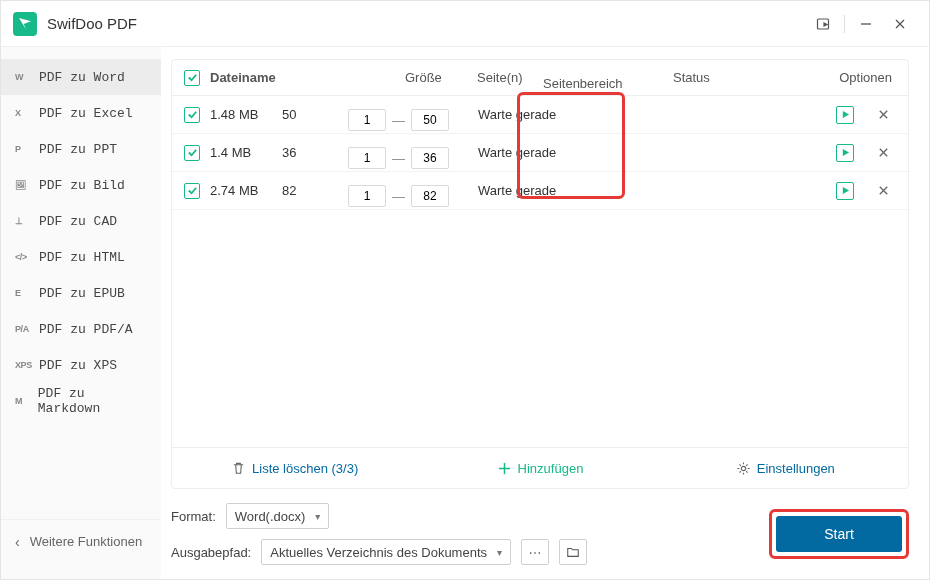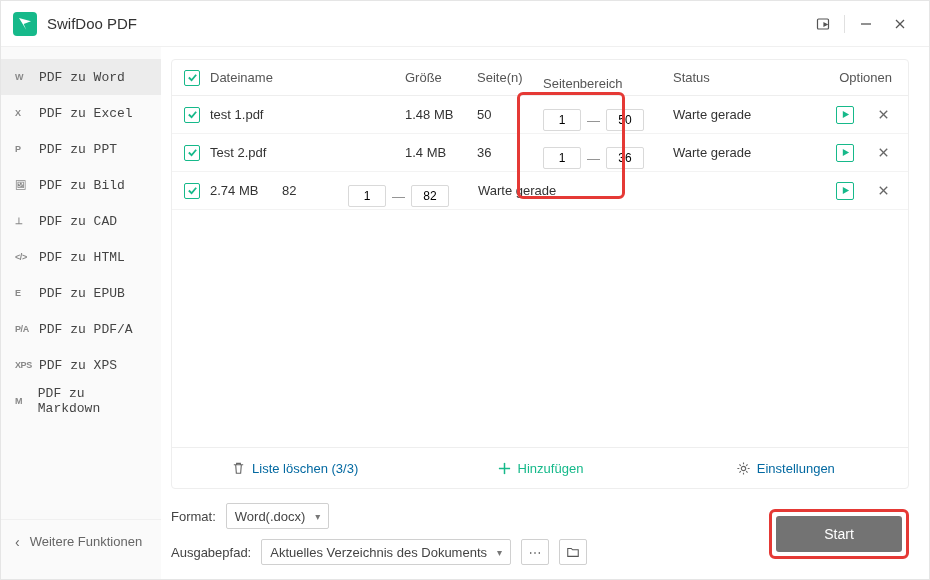--- a/index.html
+++ b/index.html
@@ -19,21 +19,21 @@
 .side-item .icn { width: 18px; font-size: 9px; color: #888; font-weight: 600; letter-spacing: -0.4px; }
 .side-item .lbl { margin-left: 6px; font-family: Liberation Mono, monospace; }
 .side-footer { display: flex; align-items: center; height: 44px; padding: 0 14px; color: #666; cursor: pointer; margin-top: auto; border-top: 1px solid #f0f0f0; margin-bottom: 4px; }
 .side-footer .chev { font-size: 14px; color: #666; margin-right: 10px; }
 .main { flex: 1; display: flex; flex-direction: column; padding: 12px 20px 14px 10px; min-width: 0; }
 .table-wrap { border: 1px solid #eee; border-radius: 4px; flex: 1; display: flex; flex-direction: column; overflow: hidden; }
 .thead, .trow { display: flex; align-items: center; height: 36px; padding: 0 12px; }
 .thead { border-bottom: 1px solid #eee; color: #555; }
 .trow { border-bottom: 1px solid #f3f3f3; height: 38px; }
 .c-check { width: 26px; }
-.c-name { width: 195px; }
+.c-name { width: 195px; font-weight: bold; }
 .c-size { width: 72px; }
 .c-pages { width: 66px; }
 .c-range { width: 130px; display: flex; align-items: center; gap: 6px; margin-top: 11px; }
 .c-status { width: 140px; }
 .c-opt { flex: 1; display: flex; justify-content: flex-end; gap: 20px; padding-right: 4px; }
 .chk { width: 16px; height: 16px; border: 1.5px solid #16b98a; border-radius: 2px; display: flex; align-items: center; justify-content: center; cursor: pointer; }
 .chk svg { width: 11px; height: 11px; }
 .range-in { width: 38px; height: 22px; border: 1px solid #d9d9d9; border-radius: 2px; text-align: center; font-size: 12px; }
 .range-dash { color: #888; }
 .range-highlight { padding: 0; }
@@ -50,21 +50,21 @@
 .tbtn.add .plus { width: 15px; height: 15px; color: #16b98a; }
 .tbtn .icn16 { width: 15px; height: 15px; color: #666; }
 .bottombar { display: flex; align-items: center; margin-top: 14px; gap: 10px; }
 .formrow { display: flex; flex-direction: column; gap: 10px; }
 .formline { display: flex; align-items: center; gap: 10px; }
 .flabel { color: #444; width: auto; }
 .select { height: 26px; border: 1px solid #d0d0d0; border-radius: 2px; display: flex; align-items: center; padding: 0 8px; gap: 10px; color: #444; cursor: pointer; background: #fff; }
 .select .caret { font-size: 10px; color: #777; }
 .iconbtn { width: 28px; height: 26px; border: 1px solid #d0d0d0; border-radius: 2px; display: flex; align-items: center; justify-content: center; cursor: pointer; color: #555; }
 .startwrap { margin-left: auto; border: 3px solid #e53935; border-radius: 6px; padding: 4px; }
-.startbtn { width: 126px; height: 36px; background: #737373; color: #fff; border: none; border-radius: 3px; font-size: 14px; cursor: pointer; display: flex; align-items: center; justify-content: center; }
+.startbtn { width: 126px; height: 36px; background: #0369a1; color: #fff; border: none; border-radius: 3px; font-size: 14px; cursor: pointer; display: flex; align-items: center; justify-content: center; }
 </style>
 </head>
 <body>
 
 <div class="app">
   <div class="titlebar">
     <div class="logo">
       <svg viewBox="0 0 24 24" fill="#fff">
           <path d="M3 3 L21 8 L10 12 L14 21 L3 3 Z"></path>
         </svg>
@@ -161,21 +161,20 @@
         </div>
 
         <div class="trow">
           <div class="c-check">
               <div class="chk">
                 <svg viewBox="0 0 12 12" fill="none" stroke="#16b98a" stroke-width="2">
                   <polyline points="2,6 5,9 10,3"></polyline>
                 </svg>
               </div>
             </div>
-          <div class="c-name">test 1.pdf</div>
           <div class="c-size">1.48 MB</div>
           <div class="c-pages">50</div>
           <div class="c-range range-highlight">
               <input class="range-in" value="1" style="">
               <span class="range-dash">—</span>
               <input class="range-in" value="50" style="">
             </div>
           <div class="c-status">Warte gerade</div>
           <div class="c-opt">
             <div class="act-btn play">
@@ -193,21 +192,20 @@
         </div>
 
         <div class="trow">
           <div class="c-check">
               <div class="chk">
                 <svg viewBox="0 0 12 12" fill="none" stroke="#16b98a" stroke-width="2">
                   <polyline points="2,6 5,9 10,3"></polyline>
                 </svg>
               </div>
             </div>
-          <div class="c-name">Test 2.pdf</div>
           <div class="c-size">1.4 MB</div>
           <div class="c-pages">36</div>
           <div class="c-range">
               <input class="range-in" value="1" style="">
               <span class="range-dash">—</span>
               <input class="range-in" value="36" style="">
             </div>
           <div class="c-status">Warte gerade</div>
           <div class="c-opt">
             <div class="act-btn play">

